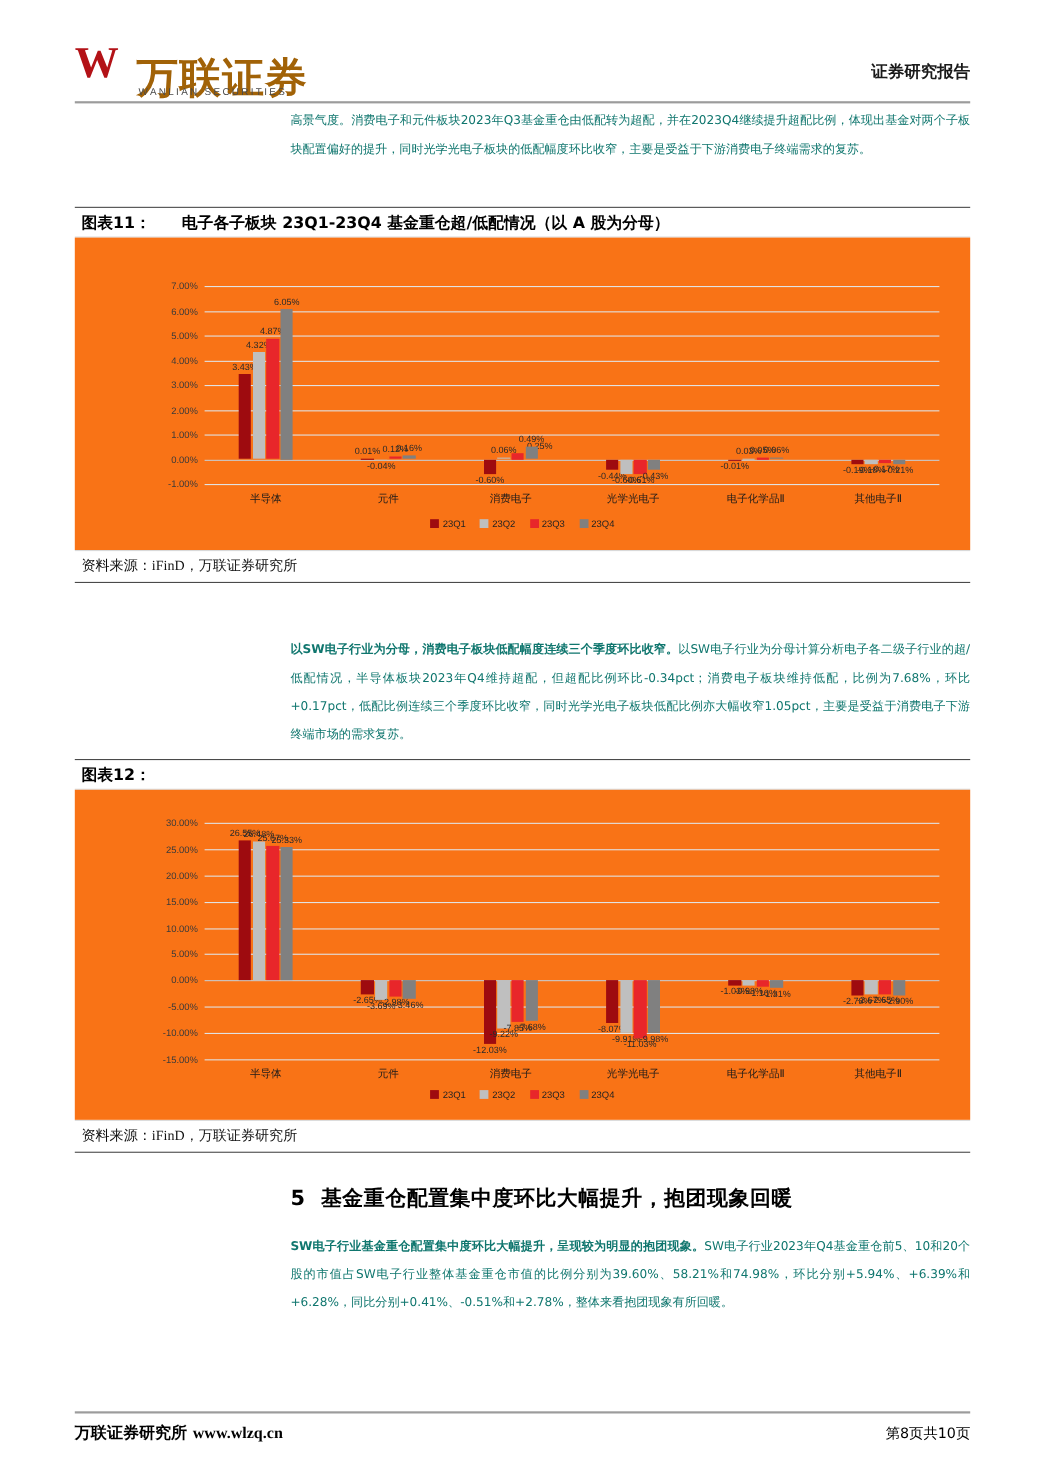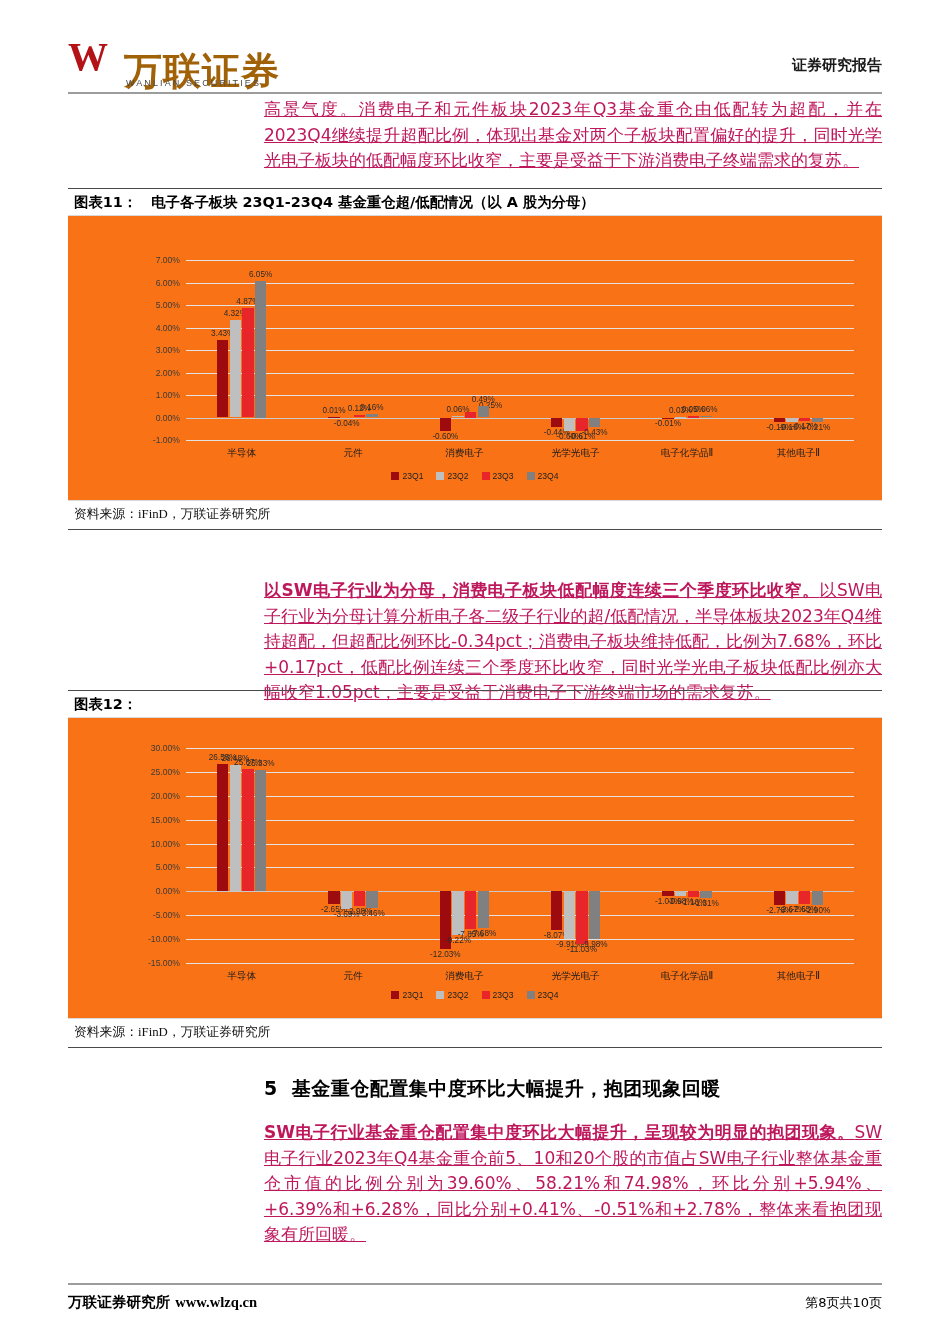--- a/index.html
+++ b/index.html
@@ -28,31 +28,31 @@
   }
   .hdr-right{
     position:absolute;right:0;top:22px;font-size:15px;font-weight:bold;color:#1a1a1a;
     font-family:"DejaVu Sans",sans-serif;
     margin-left:42px;
   }
   .hdr-rule{position:absolute;left:68px;top:92px;width:814px;height:2px;background:#9c9c9c;}
 
   
   .para{
-    position:absolute;font-size:17px;line-height:25.6px;
-    font-family:"DejaVu Sans",sans-serif;color:#be185d;text-align:justify;text-decoration:underline;
+    position:absolute;font-size:11px;line-height:25.6px;
+    font-family:"DejaVu Sans",sans-serif;color:#0f766e;text-align:justify;
   }
   .b{font-weight:bold;}
 
   
   .figbox{position:absolute;left:68px;width:814px;border-top:1.6px solid #4a4a4a;border-bottom:1.6px solid #4a4a4a;}
   .figtitle{
     height:26px;border-bottom:1px solid #d9d9d9;
     font-size:14.4px;font-weight:bold;font-family:"DejaVu Sans",sans-serif;
-    display:flex;align-items:center;padding-left:6px;
+    display:flex;align-items:center;padding-left:6px;gap:14px;
   }
   .figtitle .lbl{margin-right:14px;}
   .figsrc{
     height:26px;display:flex;align-items:center;padding-left:6px;
     font-size:12.8px;font-family:"Liberation Serif",serif;color:#111;border-top:1px solid #d9d9d9;
   }
 
   
   .chart{position:relative;background:#f97316;}
   .plot{position:absolute;}

